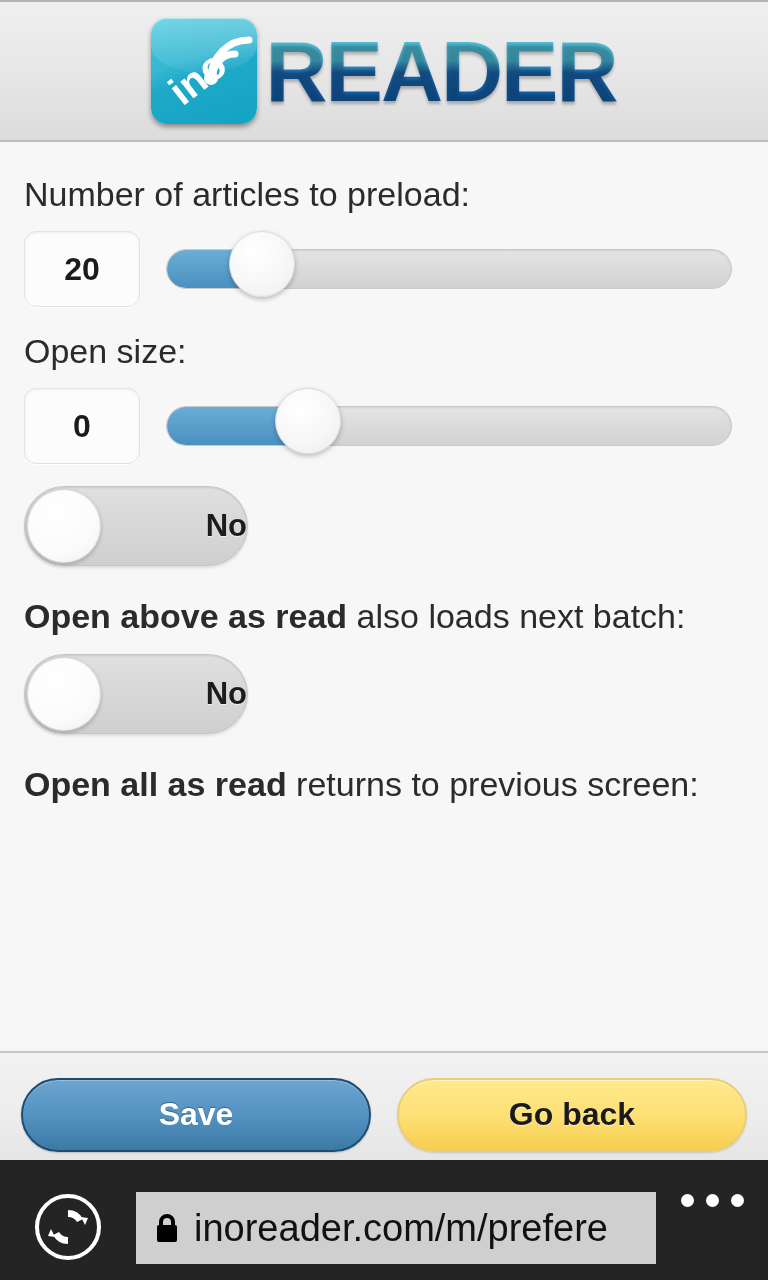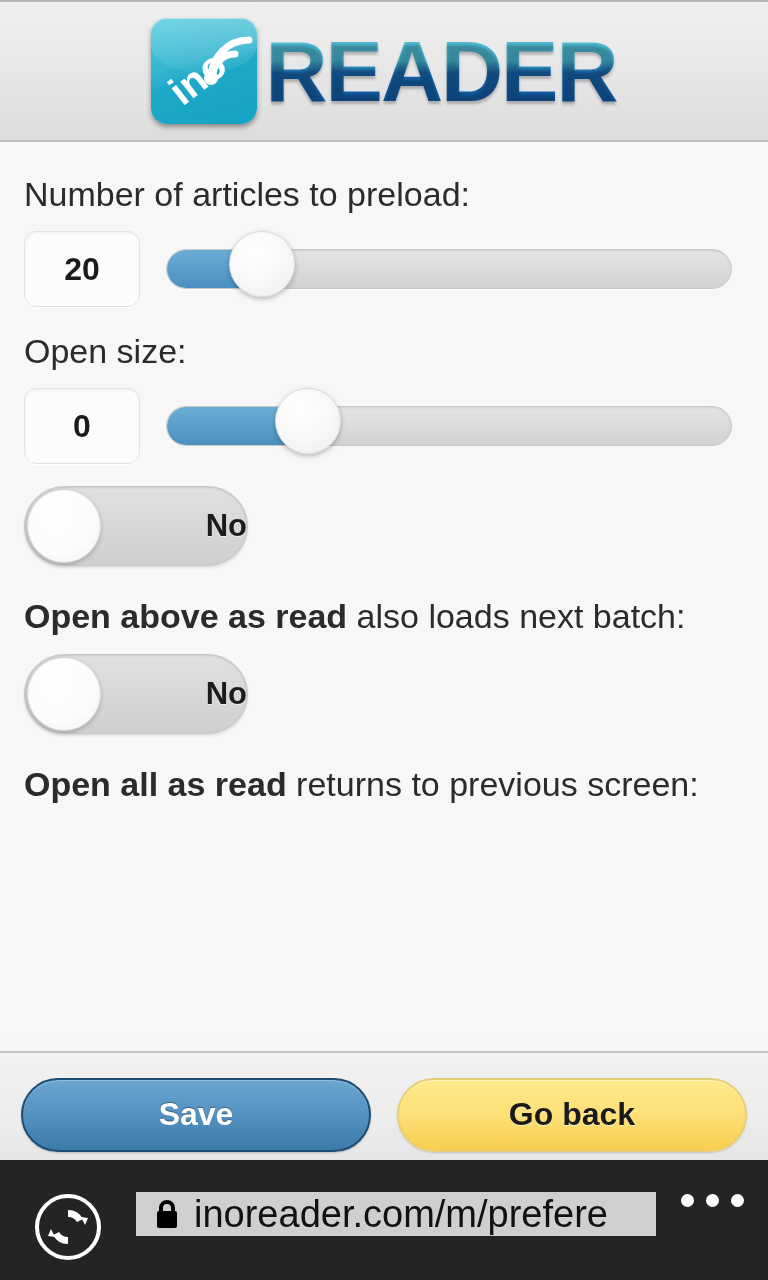--- a/index.html
+++ b/index.html
@@ -138,21 +138,21 @@
     position: absolute; top: 1160px; left: 0; width: 768px; height: 120px;
     background: #242424;
   }
   .refresh-icon {
     position: absolute; left: 33px; top: 1192px - 1160px;
     width: 70px; height: 70px;
   }
   .chrome .refresh-icon { top: 32px; }
   .url-bar {
     position: absolute; left: 136px; top: 32px;
-    width: 520px; height: 44px;
+    width: 520px; height: 72px;
     background: #cfcfcf;
     display: flex; align-items: center; padding: 0 8px 0 18px;
     overflow: hidden;
   }
   .lock-icon { flex: none; width: 26px; height: 32px; margin-right: 14px; }
   .url-text {
     font-size: 38px; color: #111; white-space: nowrap;
     font-family: "Liberation Sans", sans-serif;
   }
   .menu-dots {

